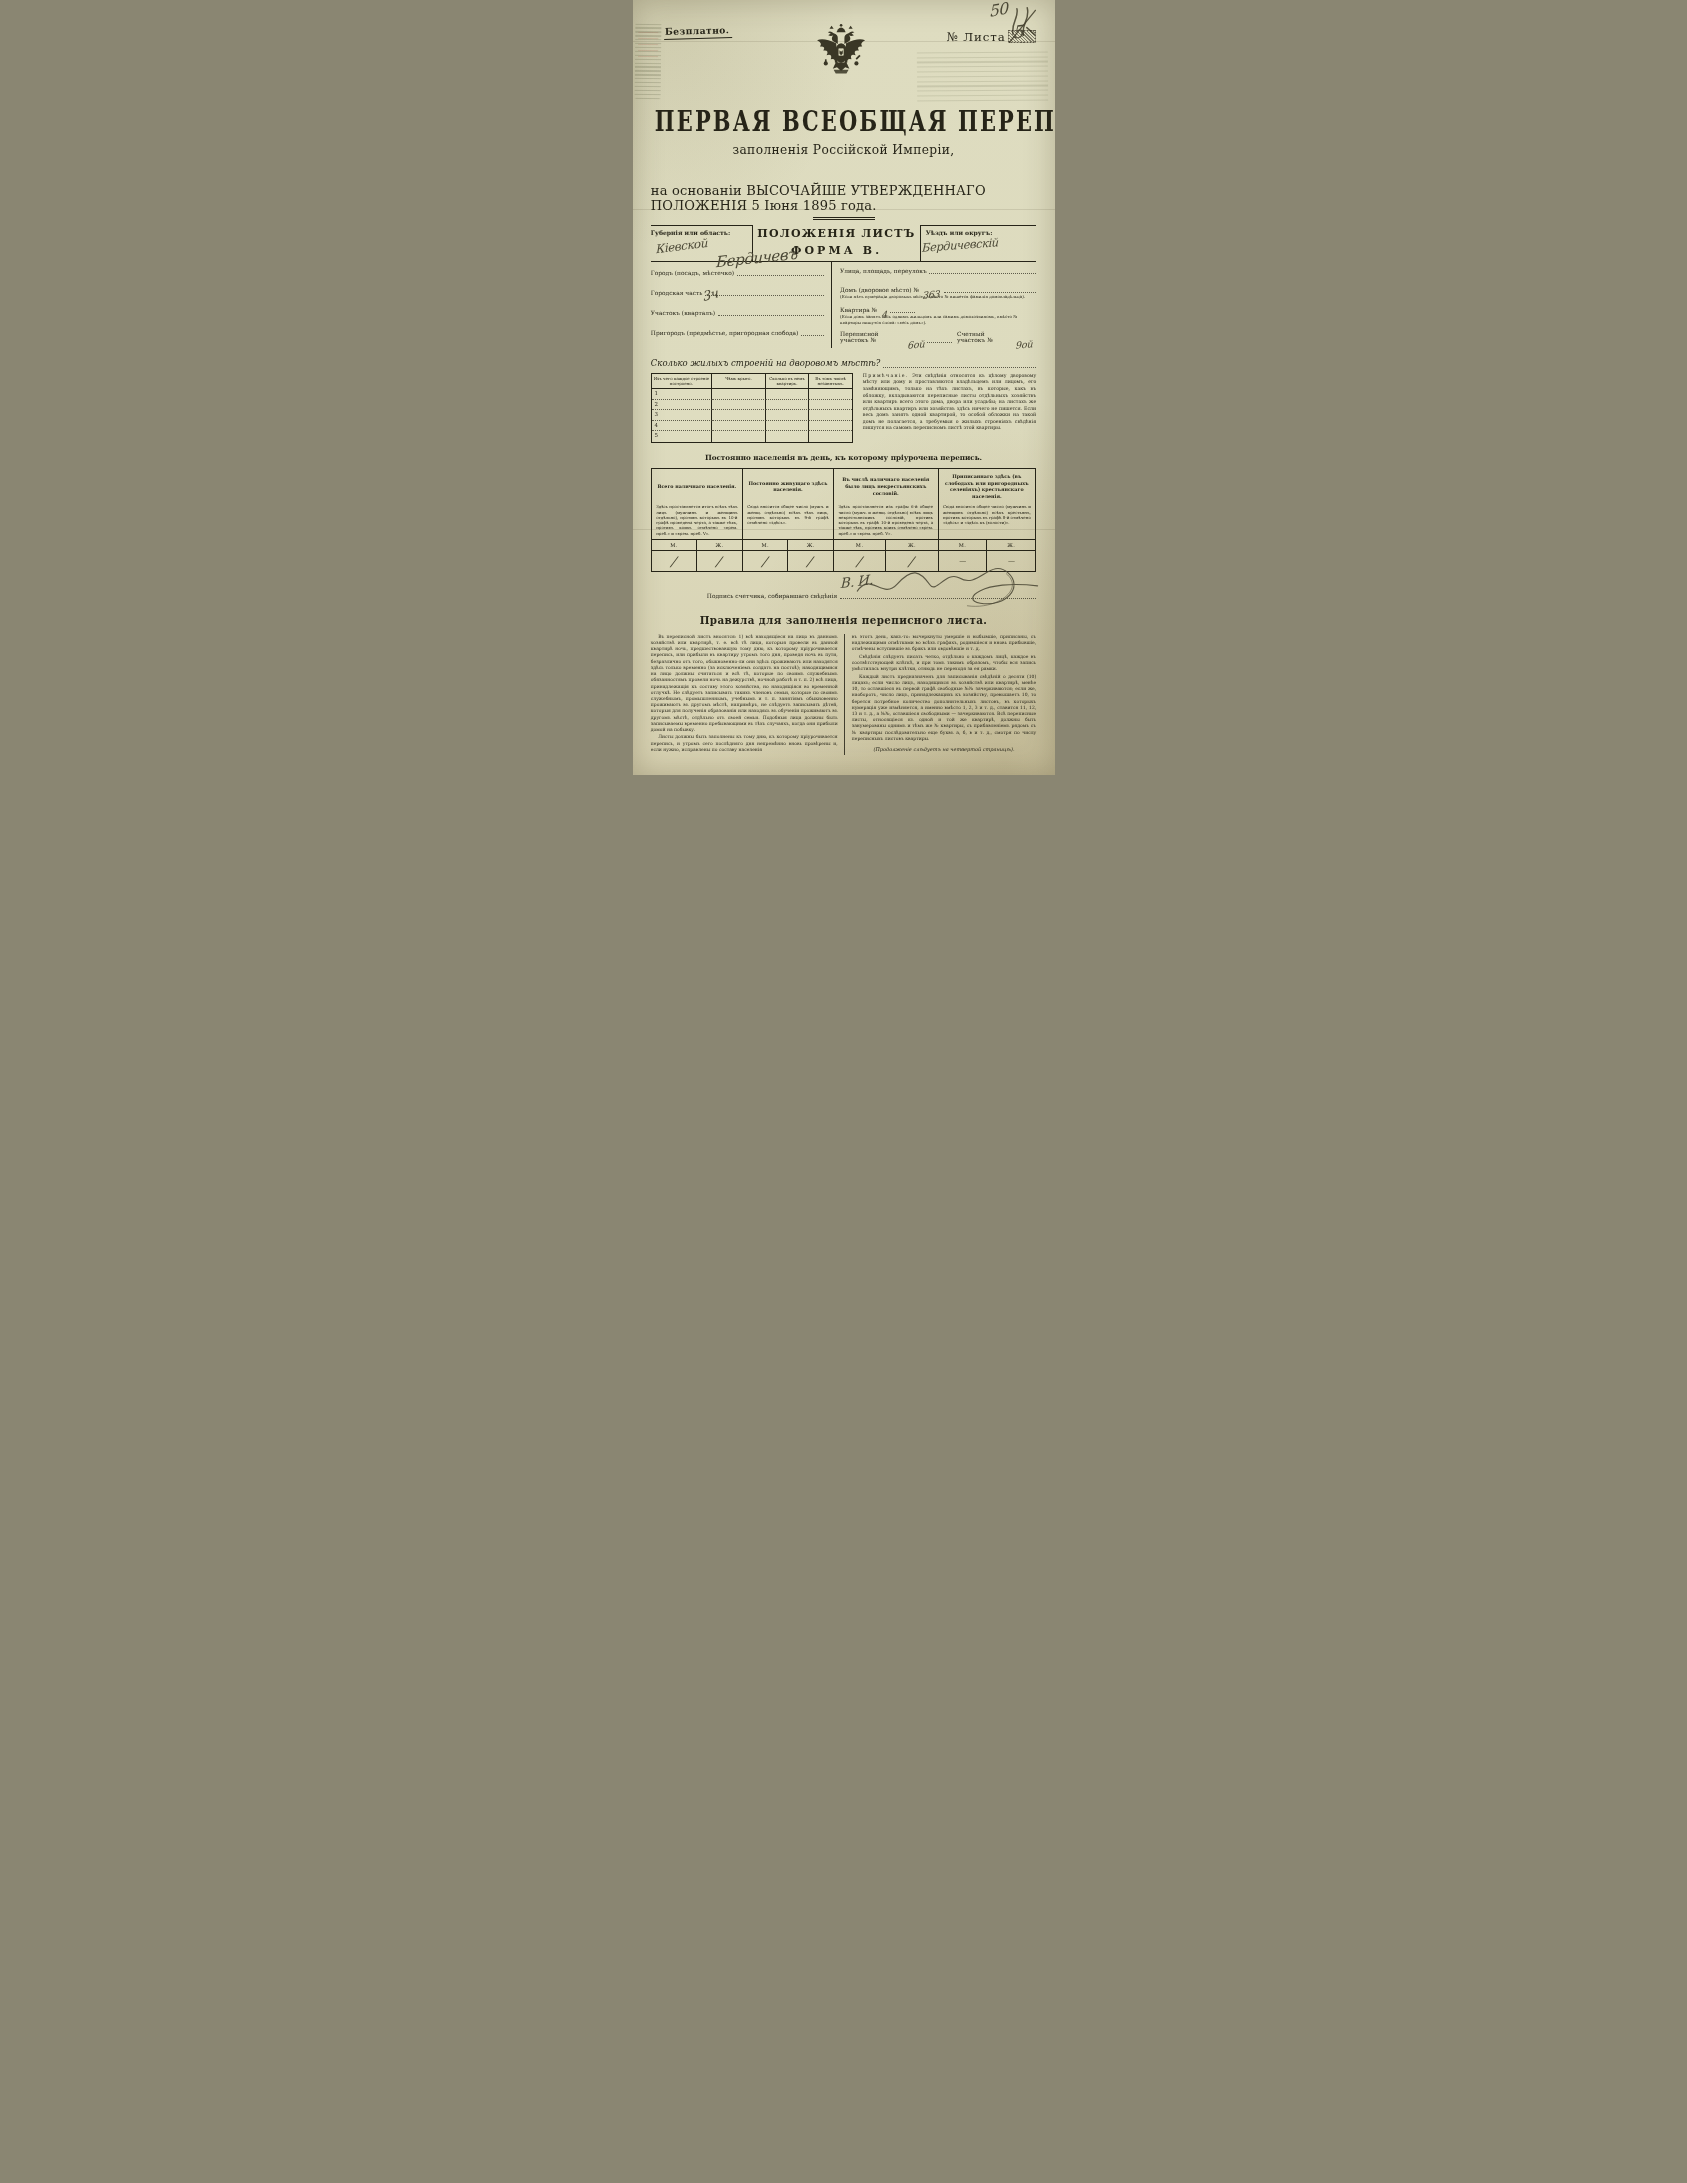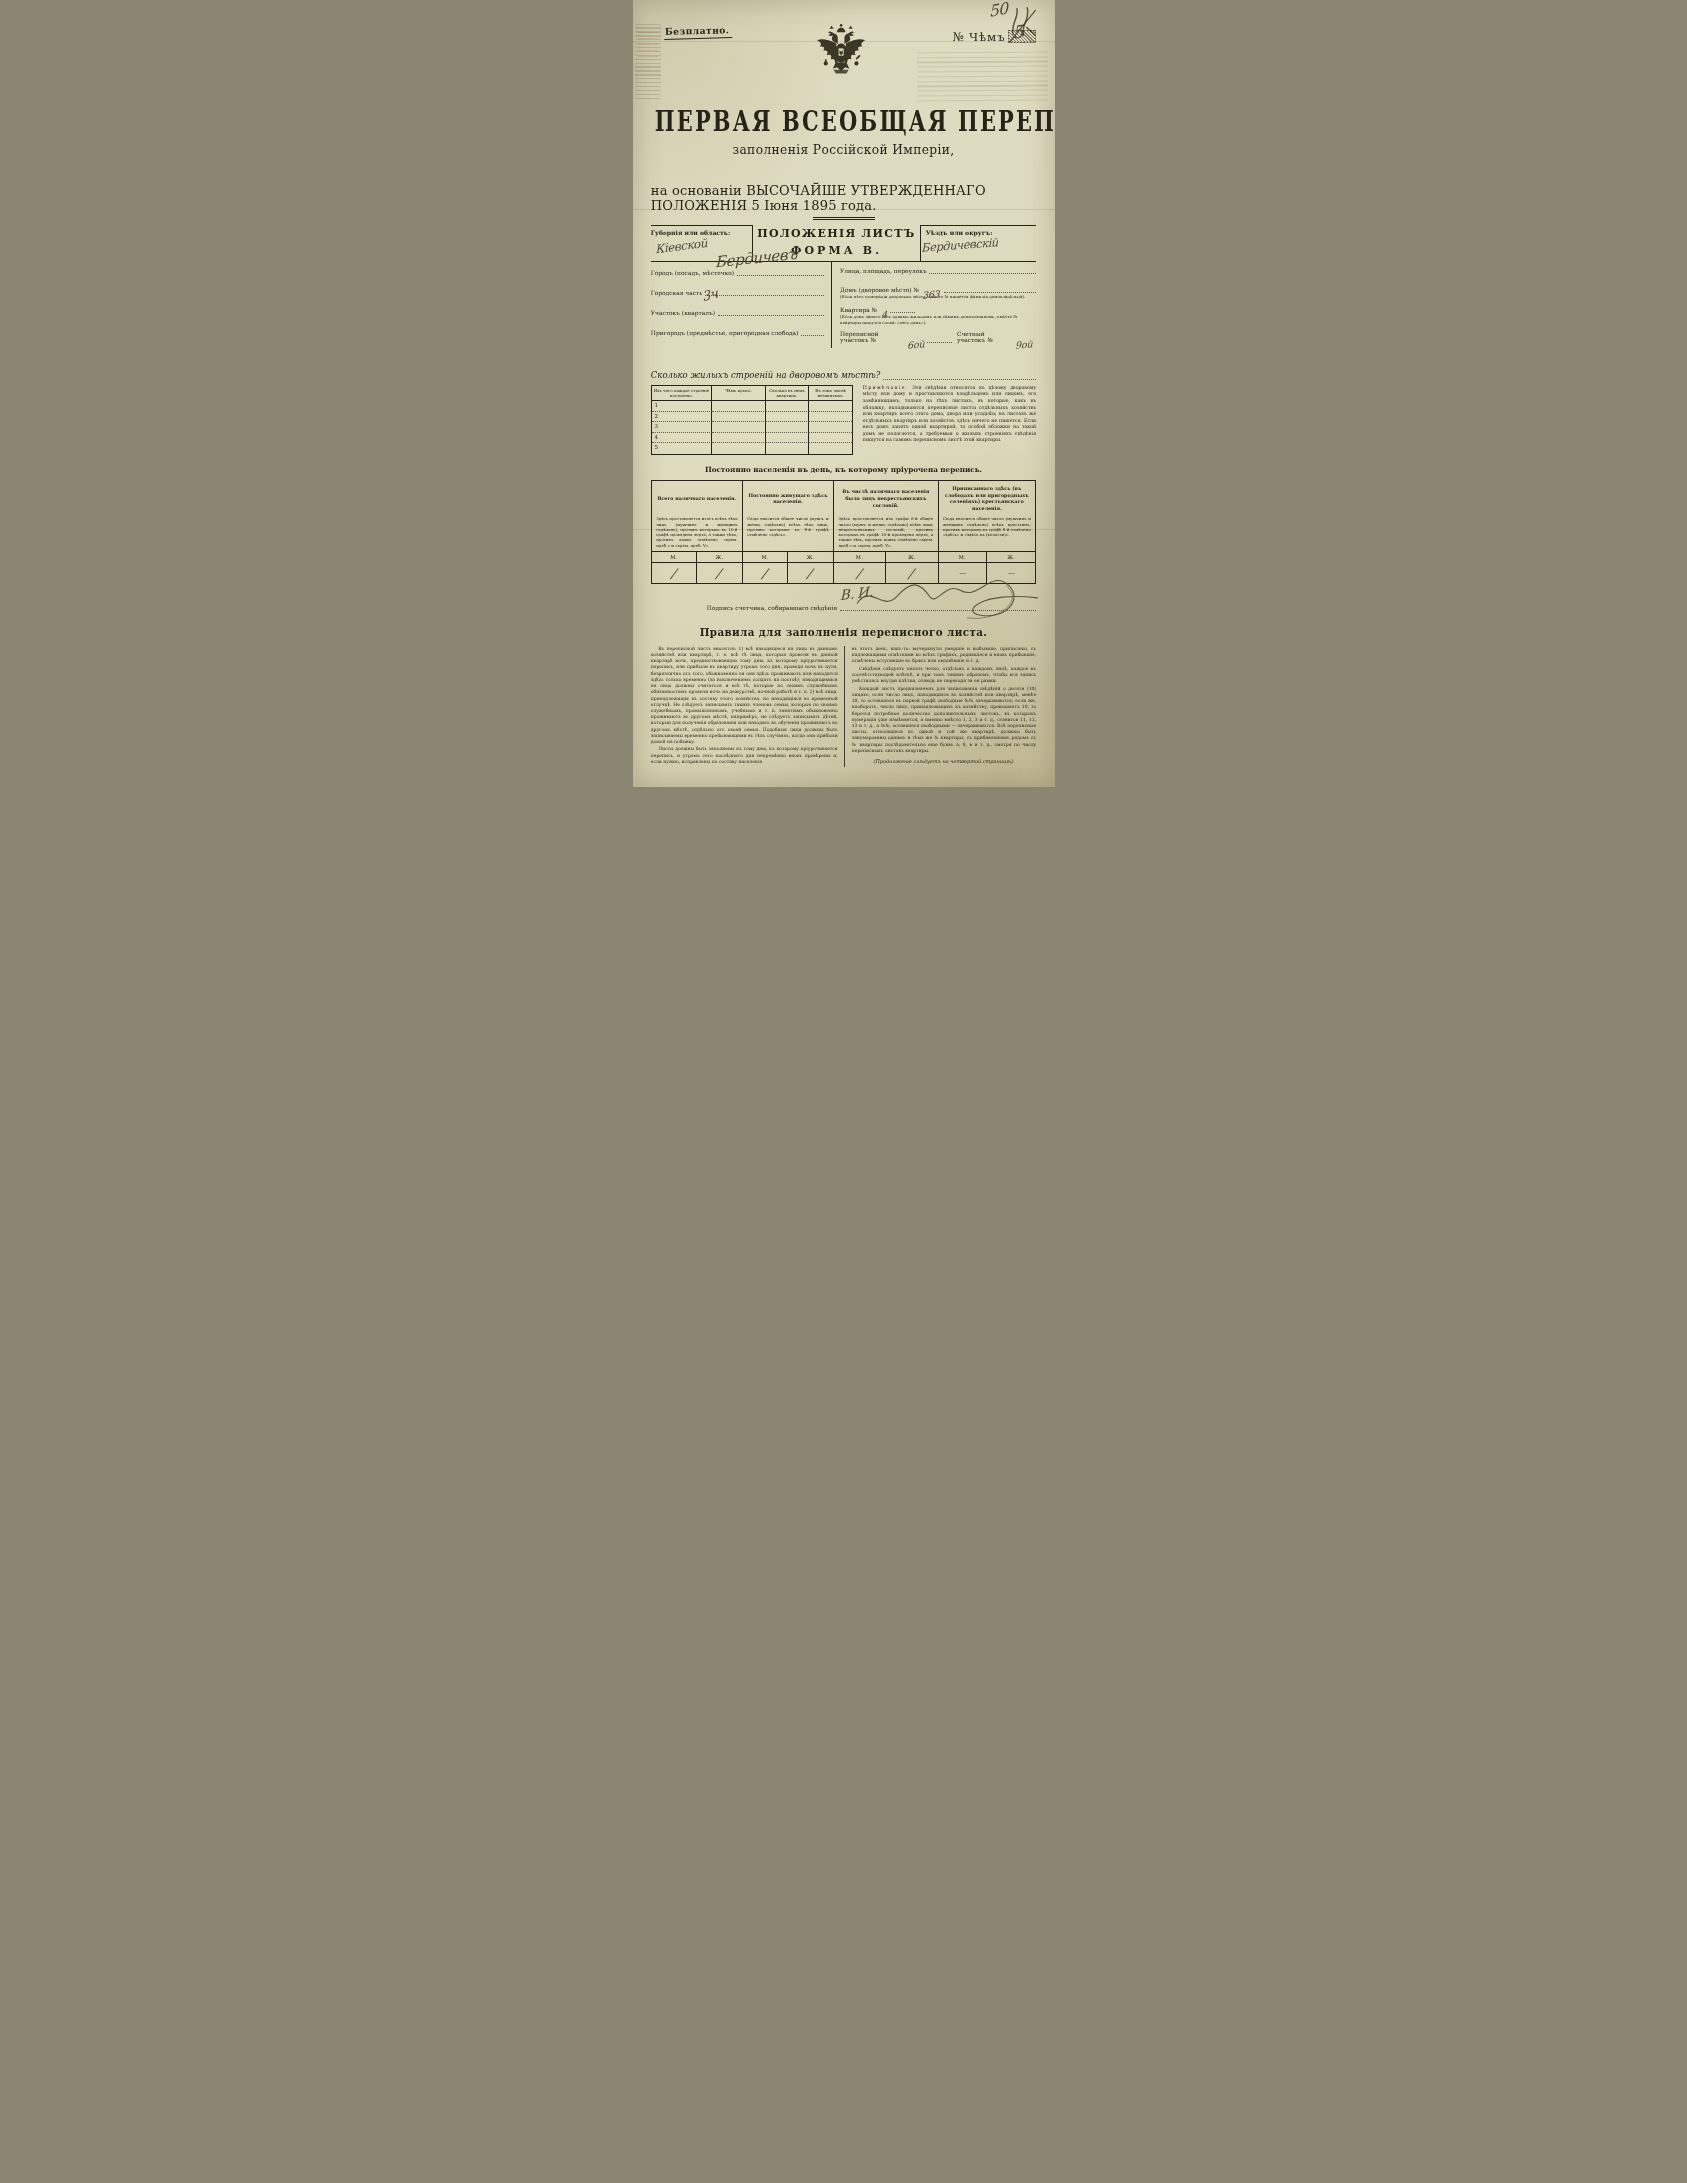--- a/index.html
+++ b/index.html
@@ -55,21 +55,21 @@
   .addr-left{flex:0 0 45%;border-right:0.9px solid #262418;padding:7px 7px 5.2px 0;position:relative;}
   .addr-right{flex:1;padding:5.2px 0 5.2px 7.9px;position:relative;}
   .frow{display:flex;align-items:flex-end;font-size:5.9px;}
   .dot{flex:1;border-bottom:0.9px dotted rgba(40,38,25,.7);margin-left:2.6px;height:1.05em;}
   .dotS{flex:0 0 25px;border-bottom:0.9px dotted rgba(40,38,25,.7);margin:0 4.4px 0 1.7px;height:1.05em;}
   .note{font-size:4.1px;line-height:1.3;margin-top:1.7px;}
   .hwv{display:inline-block;font-size:9.6px;transform:rotate(-5deg) skewX(-8deg);margin:0 0.9px -2.2px 4.4px;
       color:#4b4836;font-style:italic;line-height:0;}
   .hw-city{position:absolute;left:65px;top:-13px;font-size:15px;transform:rotate(-6deg) skewX(-8deg);z-index:3;white-space:nowrap;}
   .hw-part{position:absolute;left:52px;top:25px;font-size:13px;transform:rotate(-14deg) skewX(-8deg);z-index:3;} .m30{margin-top:13px;} .m26{margin-top:11.4px;} .m14{margin-top:6.1px;}
-  .bq{display:flex;align-items:flex-end;margin-top:22px;font-size:8.5px;font-style:italic;}
+  .bq{display:flex;align-items:flex-end;margin-top:10px;font-size:8.5px;font-style:italic;}
   .bwrap{display:flex;margin-top:4.4px;align-items:flex-start;}
   .btable{flex:0 0 52%;border:0.9px solid #262418;border-top-width:1.7px;background:rgba(255,255,240,.06);}
   .bhead{display:grid;grid-template-columns:30% 27% 21.5% 21.5%;border-bottom:1.3px double #262418;}
   .bhead div{padding:2.2px 1.3px;font-size:4px;text-align:center;line-height:1.25;}
   .bhead div:not(:last-child){border-right:0.9px solid #262418;}
   .bhead div:nth-child(2){border-right:1.3px double #262418;}
   .brow{display:grid;grid-template-columns:30% 27% 21.5% 21.5%;height:10.5px;}
   .brow div{border-bottom:0.7px dotted rgba(40,38,25,.7);}
   .brow div:not(:last-child){border-right:0.9px solid #262418;}
   .brow div:nth-child(2){border-right:1.3px double #262418;}
@@ -142,21 +142,21 @@
 
       <span class="hw corner50">50</span>
 
       <svg class="scribble" viewBox="0 0 72 100">
         <path d="M14 72 C 9 44, 28 34, 23 12 M38 74 C 33 46, 54 38, 47 10 M46 56 l18 16" stroke="#45422f" stroke-width="3.4" fill="none" stroke-linecap="round" opacity=".88"></path>
         <path d="M6 90 L66 16" stroke="#45422f" stroke-width="3" fill="none" stroke-linecap="round" opacity=".88"></path>
       </svg>
       <span class="vh">44</span>
 
       <div class="sheetrow">
-        <span>№ Чѣмъ</span><span class="hatch"><span class="hw hw5">5</span></span>
+        <span>№ Листа</span><span class="hatch"><span class="hw hw5">5</span></span>
       </div>
     </div>
 
     <div class="t1">ПЕРВАЯ ВСЕОБЩАЯ ПЕРЕПИСЬ</div>
     <div class="t2">заполненія Россійской Имперіи,</div>
     <div class="t3">на основаніи ВЫСОЧАЙШЕ УТВЕРЖДЕННАГО ПОЛОЖЕНІЯ 5 Іюня 1895 года.</div>
     <div class="t3rule"></div>
 
     <div class="band">
       <div class="band-left">

